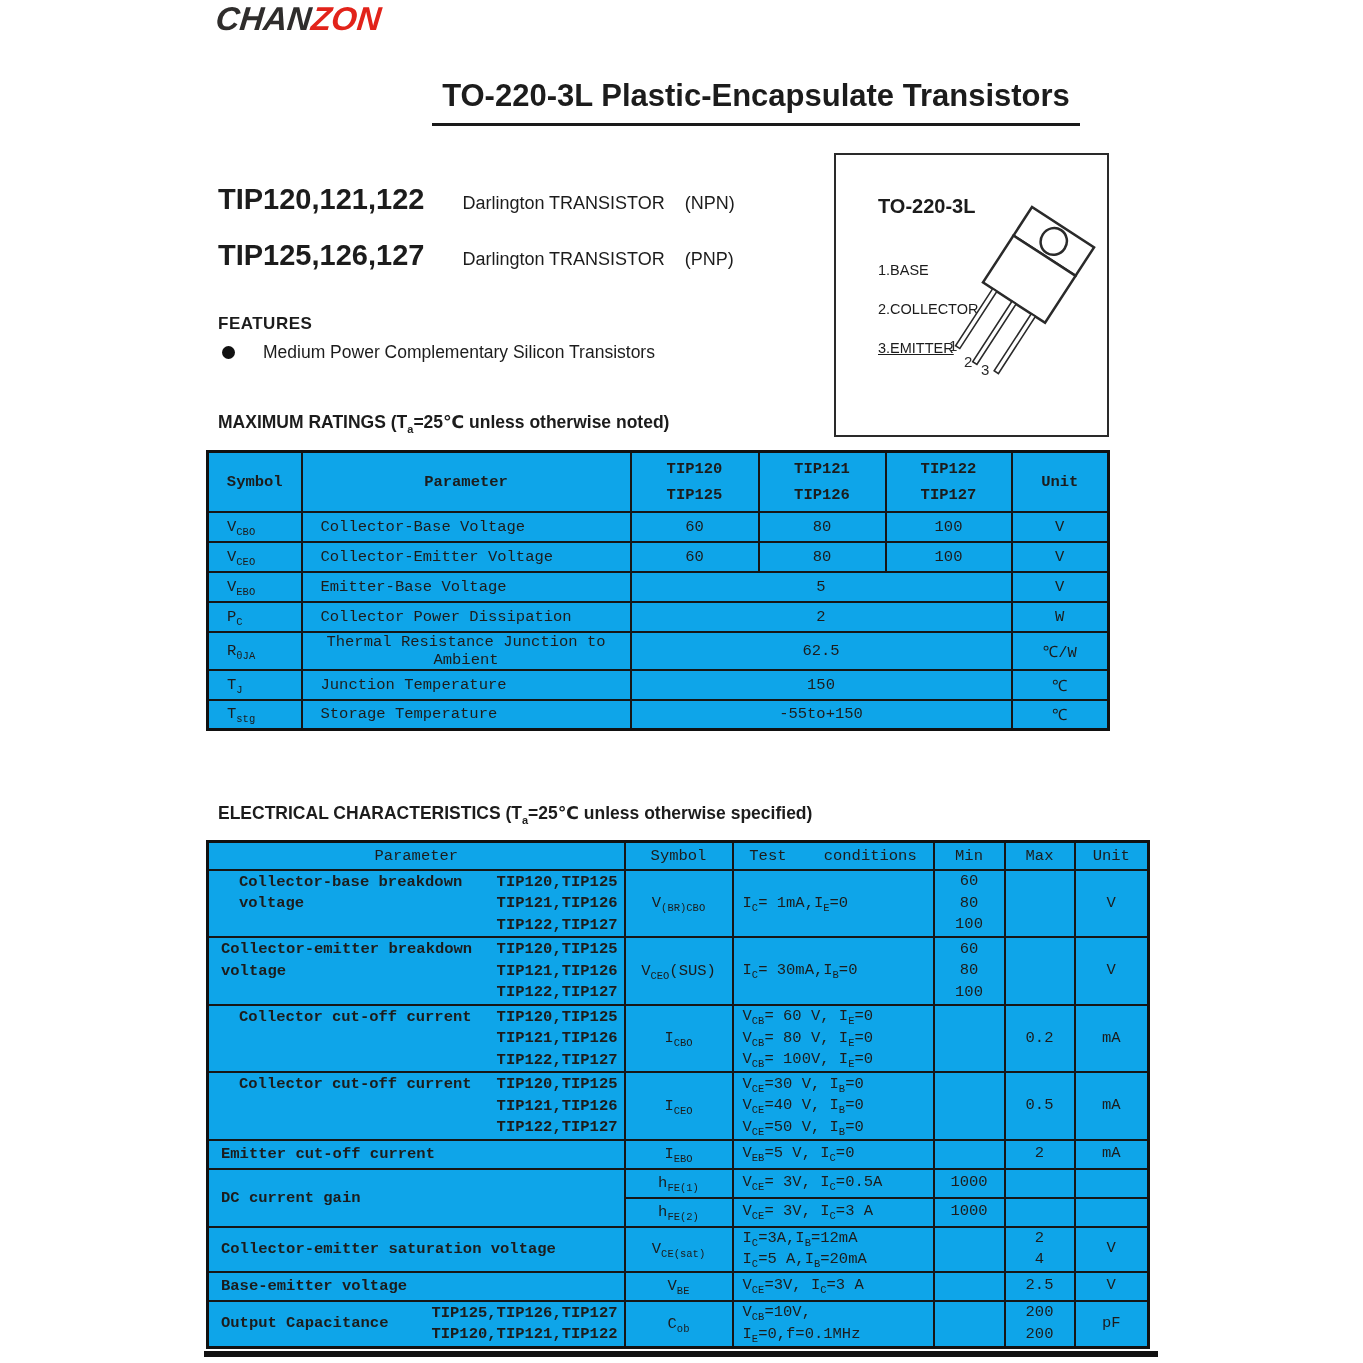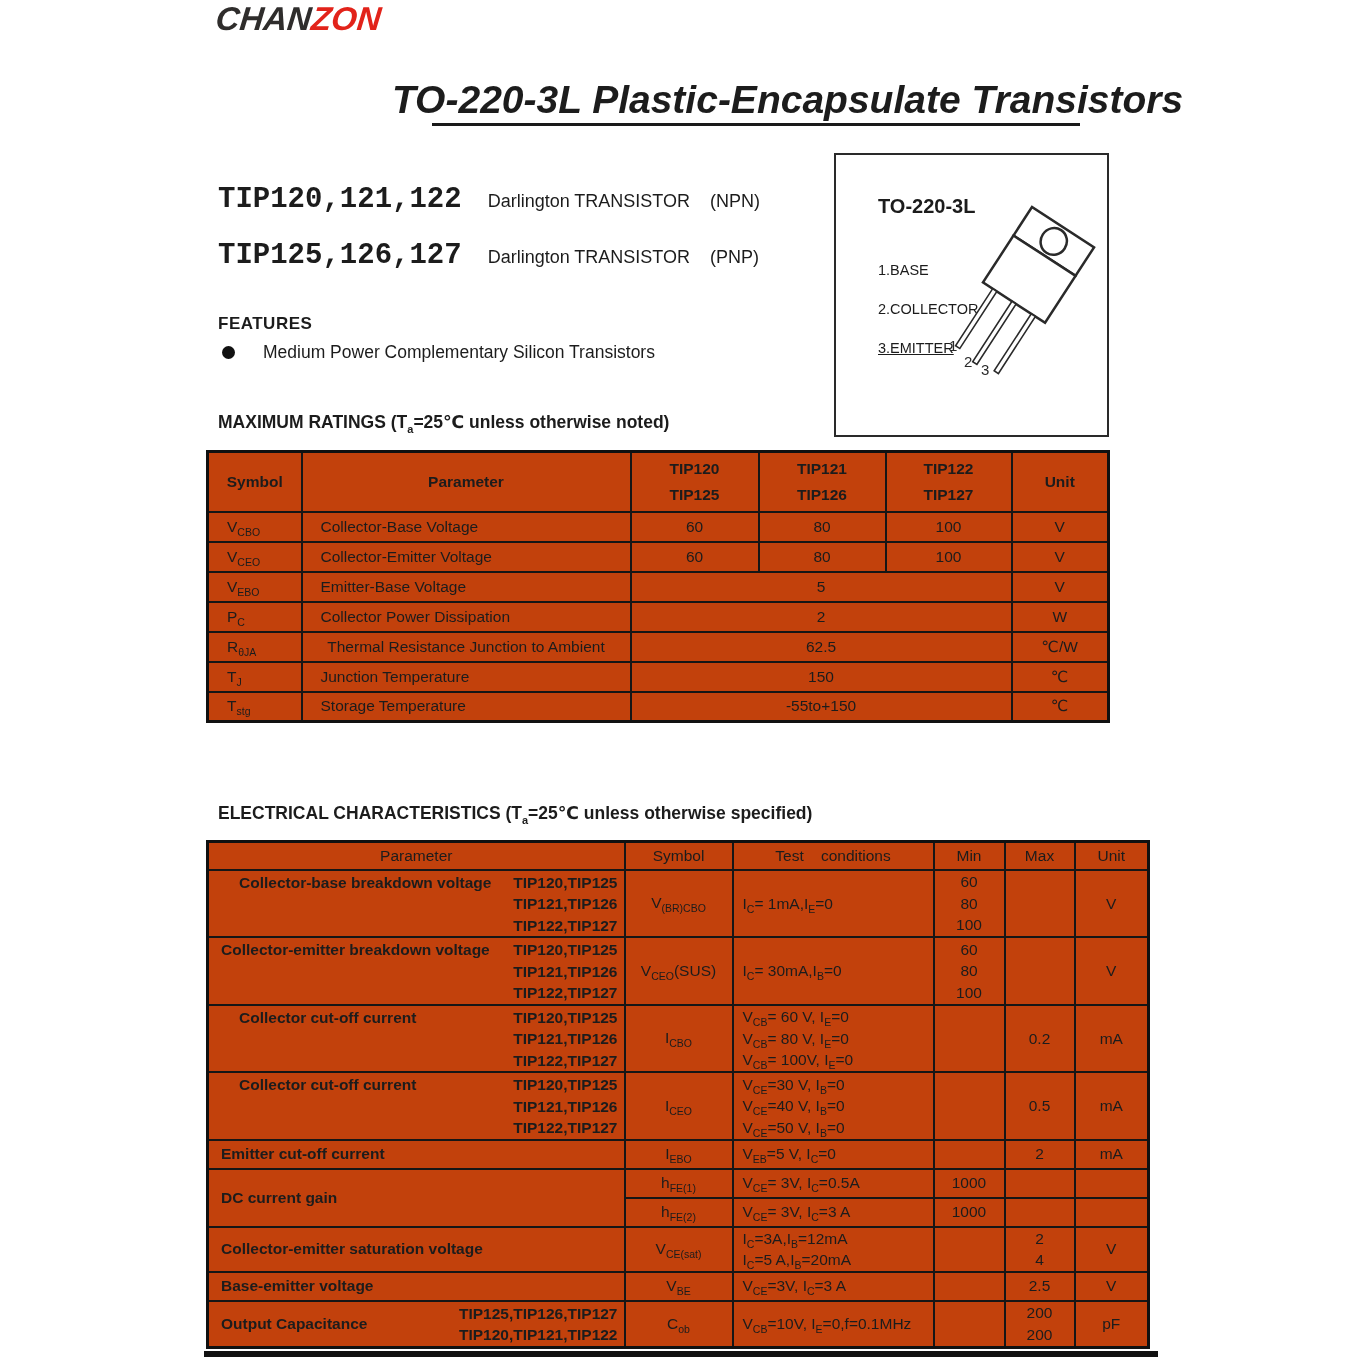--- a/index.html
+++ b/index.html
@@ -8,27 +8,27 @@
   #page { position:relative; width:1363px; height:1363px; background:#ffffff; overflow:hidden; }
 
   
   .logo { position:absolute; left:216px; top:0px; font-size:33px; font-weight:800; font-style:italic;
           letter-spacing:0px; transform:skewX(-6deg); white-space:nowrap; }
   .logo .p1 { color:#2f2d2c; }
   .logo .p2 { color:#e2231a; }
 
   
   .doc-title { position:absolute; left:392px; top:78px; width:728px; text-align:center;
-               font-size:39px; font-weight:bold; letter-spacing:0px; white-space:nowrap;font-style:italic; }
+               font-size:31px; font-weight:bold; letter-spacing:0px; white-space:nowrap; }
   .title-rule { position:absolute; left:432px; top:123px; width:648px; height:3px; background:#1a1a1a; }
 
   
   .product { position:absolute; left:218px; display:flex; align-items:baseline; white-space:pre; }
-  .product .pname { font-size:29px; font-weight:bold; letter-spacing:0px;font-family:Liberation Mono, monospace; }
-  .product .pdesc { font-size:18px; margin-left:26px; }
+  .product .pname { font-size:29px; font-weight:bold; letter-spacing:0px; }
+  .product .pdesc { font-size:18px; margin-left:38px; }
   #product-1 { top:183px; }
   #product-2 { top:239px; }
 
   
   .features-heading { position:absolute; left:218px; top:314px; font-size:17px; font-weight:bold; letter-spacing:0.5px; }
   .feature-item { position:absolute; left:222px; top:342px; display:flex; align-items:center; }
   .bullet { width:13px; height:13px; border-radius:50%; background:#111; margin-right:28px; }
   .feature-text { font-size:17.5px; }
 
   
@@ -40,21 +40,21 @@
   .pkg-pin.n3 { top:185px;text-decoration:underline; }
   .pkg-svg { position:absolute; left:0; top:0; }
 
   
   .sect-heading { position:absolute; left:218px; font-size:17.5px; font-weight:bold; white-space:pre; }
   #max-heading  { top:412px; }
   #elec-heading { top:803px; }
   .sect-heading sub { font-size:11px; }
 
   
-  table { border-collapse:collapse; table-layout:fixed; position:absolute; background:#c2410c; }
+  table { border-collapse:collapse; table-layout:fixed; position:absolute; background:#0ea5e9;font-family:Liberation Mono, monospace; }
   td, th { border:2px solid #161616; font-weight:normal; font-size:15.5px; padding:0; vertical-align:middle; }
   sub { font-size:10.5px; line-height:0; }
 
   
   #max-table { left:206px; top:450px; width:901px; border:3px solid #111; }
   #max-table th { font-weight:bold; text-align:center; }
   #max-table .hdr { height:60px; line-height:26px; }
   #max-table td { height:30px; }
   #max-table .sym { text-align:left; padding-left:18px; }
   #max-table .par { text-align:left; padding-left:18px; }

